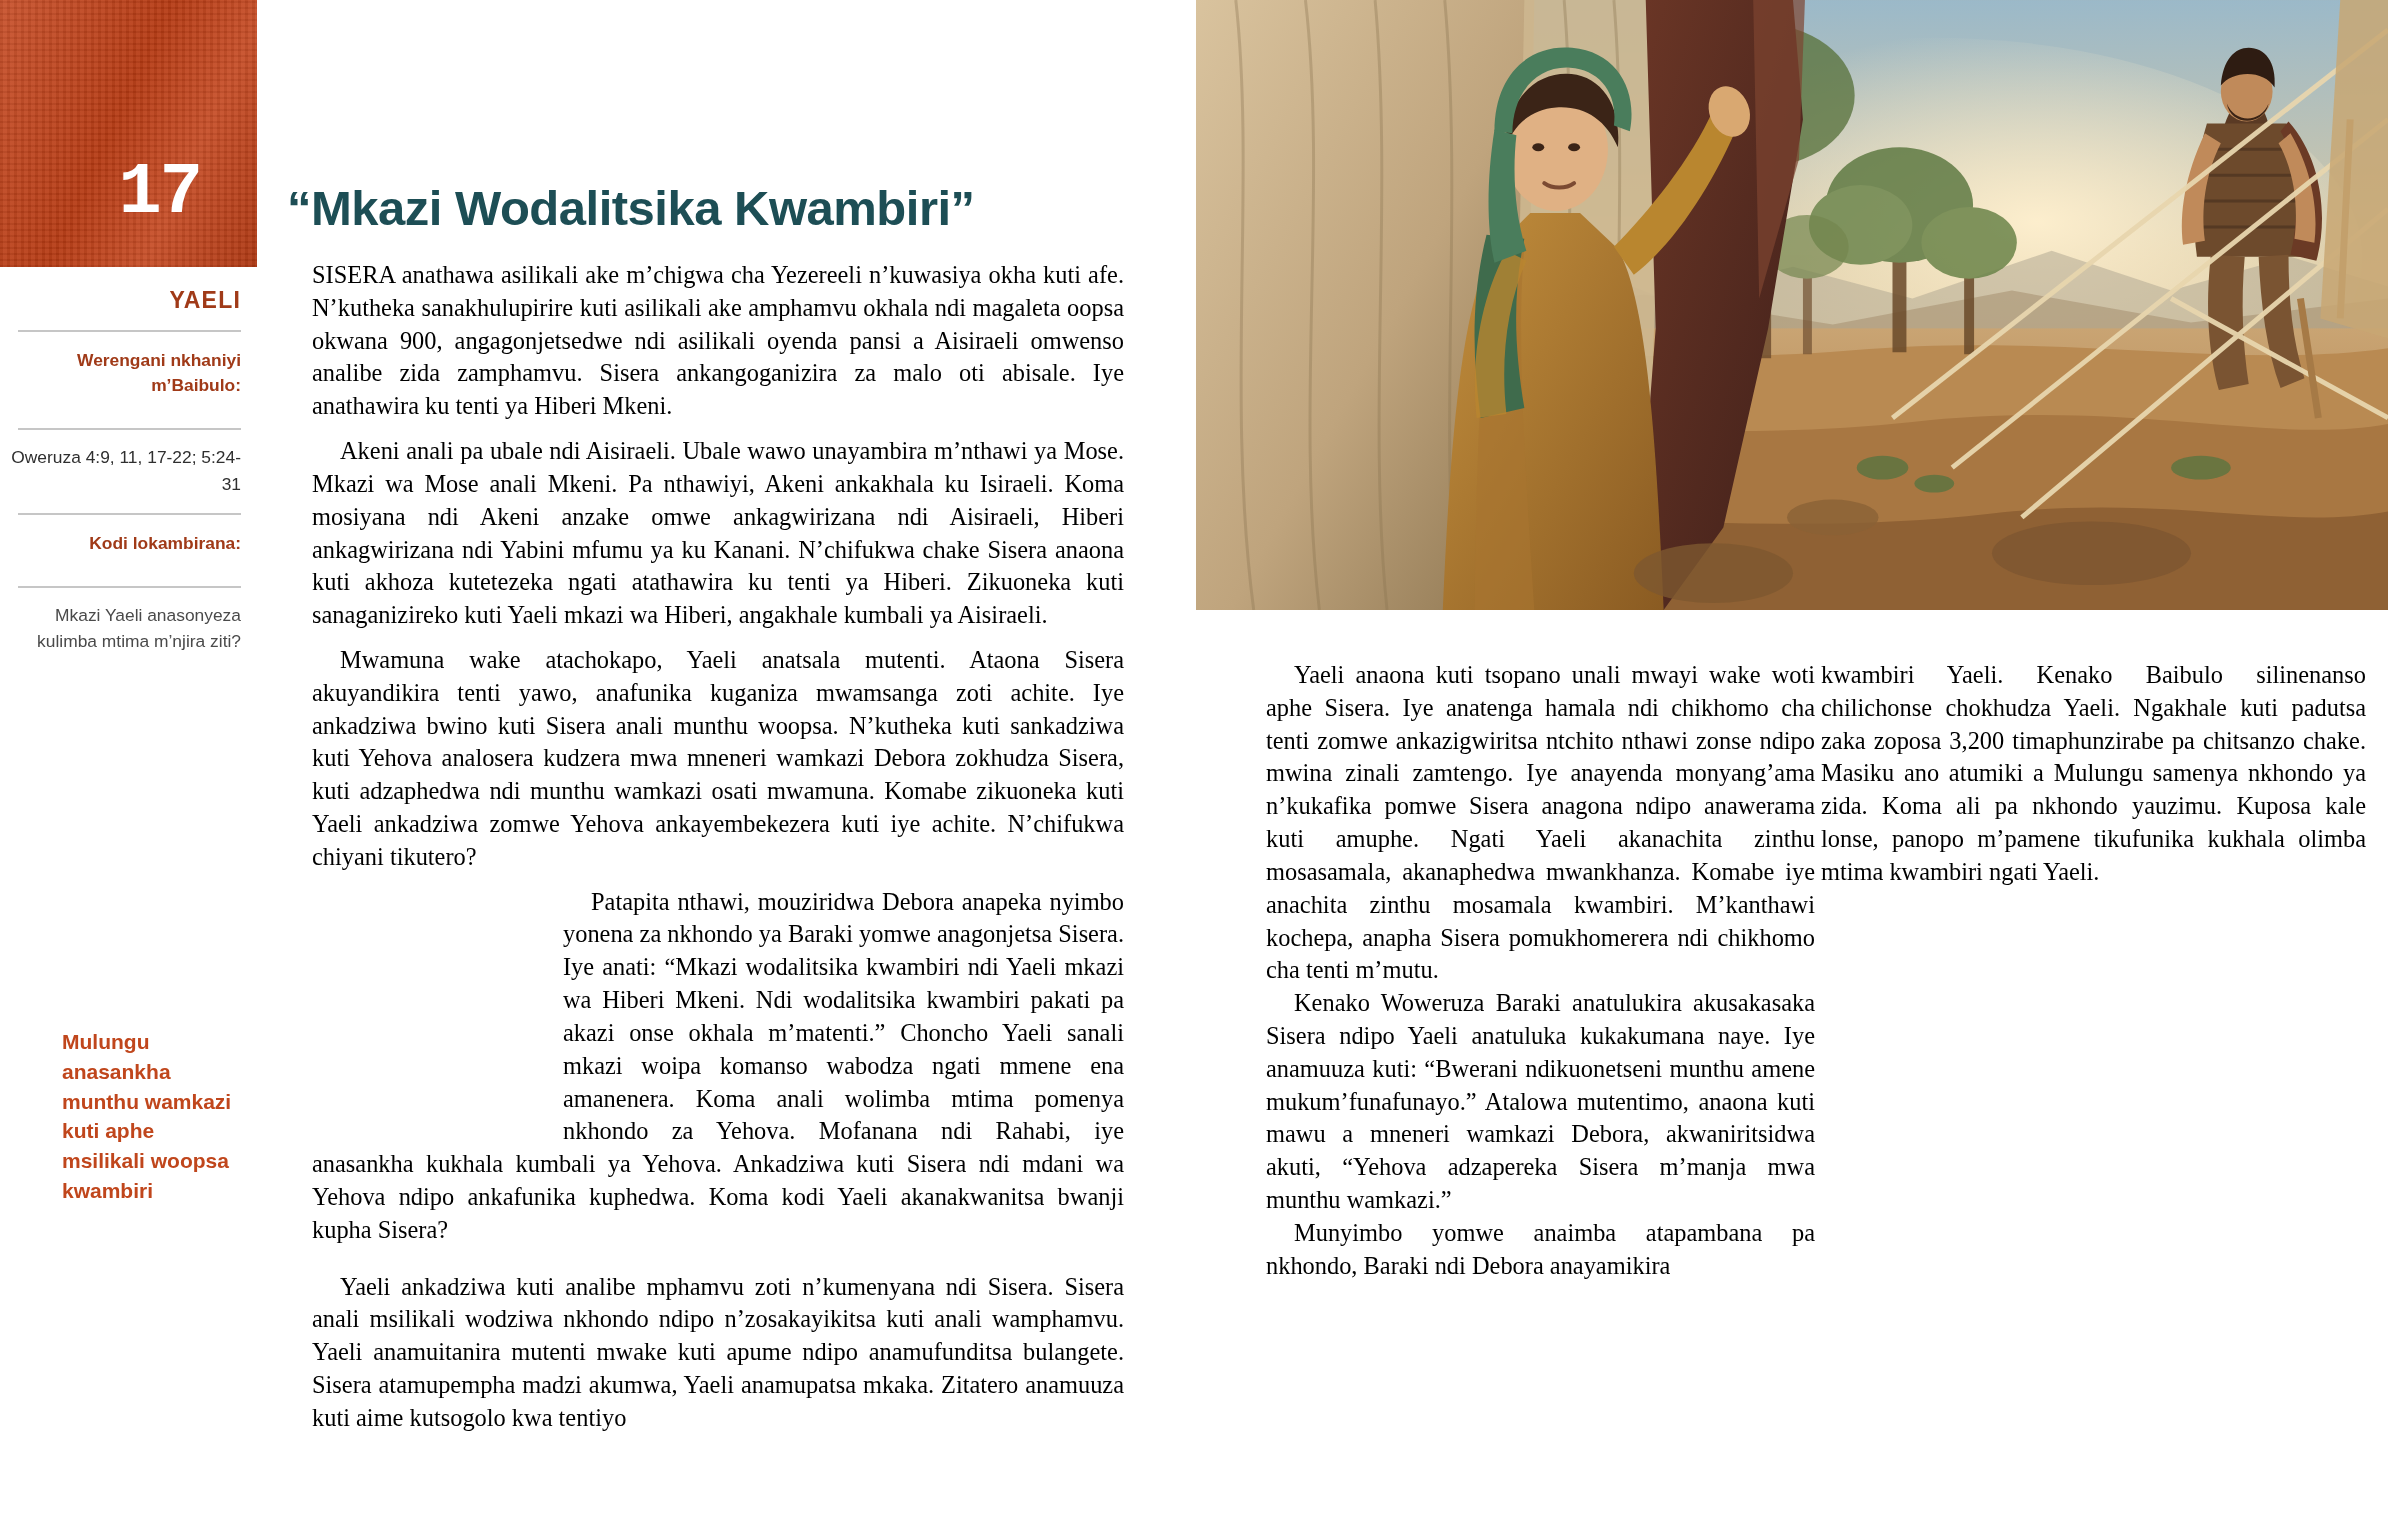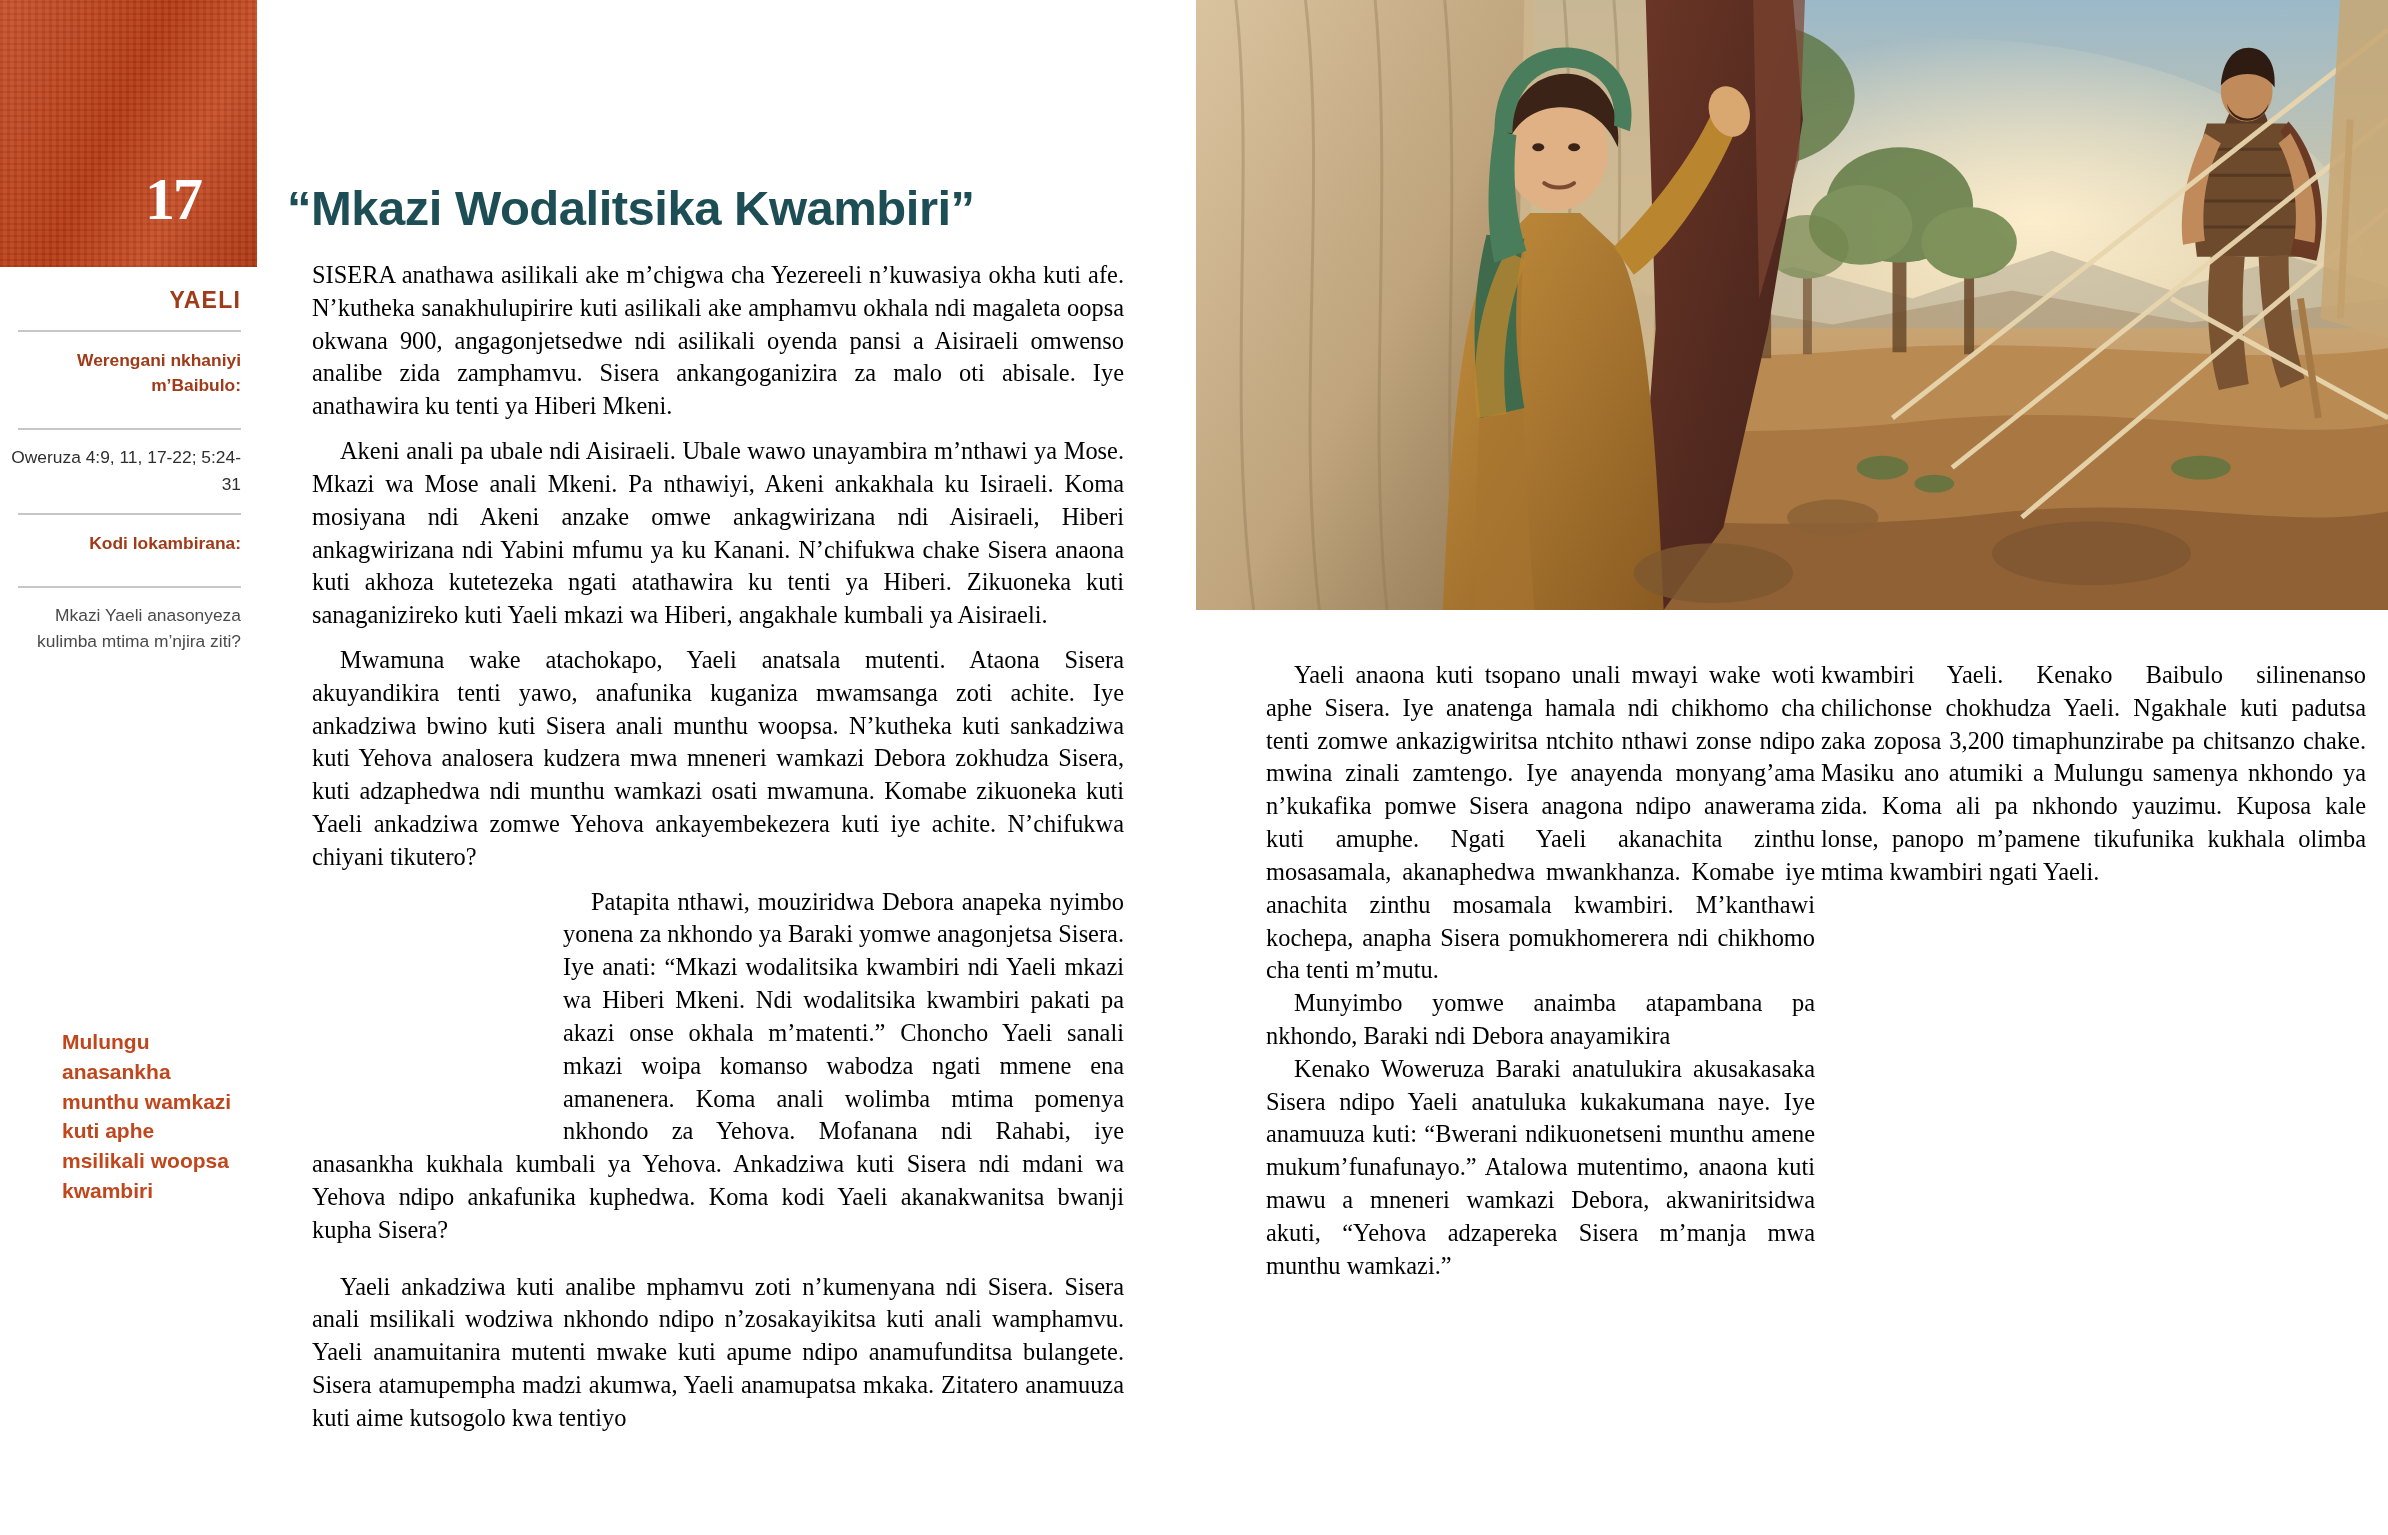--- a/index.html
+++ b/index.html
@@ -32,23 +32,23 @@
     background-image:
       linear-gradient(115deg, rgba(255,255,255,0.10) 0%, rgba(0,0,0,0.06) 45%, rgba(255,255,255,0.08) 70%, rgba(0,0,0,0.10) 100%),
       repeating-linear-gradient(90deg, rgba(0,0,0,0.05) 0px, rgba(0,0,0,0.05) 3px, rgba(255,255,255,0.04) 3px, rgba(255,255,255,0.04) 7px),
       repeating-linear-gradient(0deg, rgba(0,0,0,0.06) 0px, rgba(0,0,0,0.06) 2px, rgba(255,255,255,0.03) 2px, rgba(255,255,255,0.03) 6px);
     overflow: hidden;
   }
   .chapter-badge .num {
     position: absolute;
     right: 56px;
     bottom: 38px;
-    font-family: Liberation Serif, serif;
-    font-weight: bold;
-    font-size: 60px;
+    font-family: Liberation Mono, monospace;
+    font-weight: bold;
+    font-size: 72px;
     line-height: 1;
     color: #ffffff;
     letter-spacing: -2px;
   }
 
   .sidebar {
     position: absolute;
     left: 0;
     top: 267px;
     width: 257px;
@@ -351,22 +351,22 @@
         <ellipse cx="742" cy="486" rx="20" ry="9"></ellipse>
         <ellipse cx="1010" cy="470" rx="30" ry="12"></ellipse>
       </g>
 
       <rect x="0" y="0" width="1198" height="613" fill="none"></rect>
     </svg>
   </div>
 
   <div class="rcol rcol-a">
     <p>Yaeli anaona kuti tsopano unali mwayi wake woti aphe Sisera. Iye anatenga hamala ndi chikhomo cha tenti zomwe ankazigwiritsa ntchito nthawi zonse ndipo mwina zinali zamtengo. Iye anayenda monyang’ama n’kukafika pomwe Sisera anagona ndipo anawerama kuti amuphe. Ngati Yaeli akanachita zinthu mosasamala, akanaphedwa mwankhanza. Komabe iye anachita zinthu mosamala kwambiri. M’kanthawi kochepa, anapha Sisera pomukhomerera ndi chikhomo cha tenti m’mutu.</p>
+    <p>Kenako Woweruza Baraki anatulukira akusakasaka Sisera ndipo Yaeli anatuluka kukakumana naye. Iye anamuuza kuti: “Bwerani ndikuonetseni munthu amene mukum’funafunayo.” Atalowa mutentimo, anaona kuti mawu a mneneri wamkazi Debora, akwaniritsidwa akuti, “Yehova adzapereka Sisera m’manja mwa munthu wamkazi.”</p>
     <p>Munyimbo yomwe anaimba atapambana pa nkhondo, Baraki ndi Debora anayamikira</p>
-    <p>Kenako Woweruza Baraki anatulukira akusakasaka Sisera ndipo Yaeli anatuluka kukakumana naye. Iye anamuuza kuti: “Bwerani ndikuonetseni munthu amene mukum’funafunayo.” Atalowa mutentimo, anaona kuti mawu a mneneri wamkazi Debora, akwaniritsidwa akuti, “Yehova adzapereka Sisera m’manja mwa munthu wamkazi.”</p>
   </div>
 
   <div class="rcol rcol-b">
     <p class="first">kwambiri Yaeli. Kenako Baibulo silinenanso chilichonse chokhudza Yaeli. Ngakhale kuti padutsa zaka zoposa 3,200 timaphunzirabe pa chitsanzo chake. Masiku ano atumiki a Mulungu samenya nkhondo ya zida. Koma ali pa nkhondo yauzimu. Kuposa kale lonse, panopo m’pamene tikufunika kukhala olimba mtima kwambiri ngati Yaeli.</p>
   </div>
 
 </div>
 
 
 </body></html>

